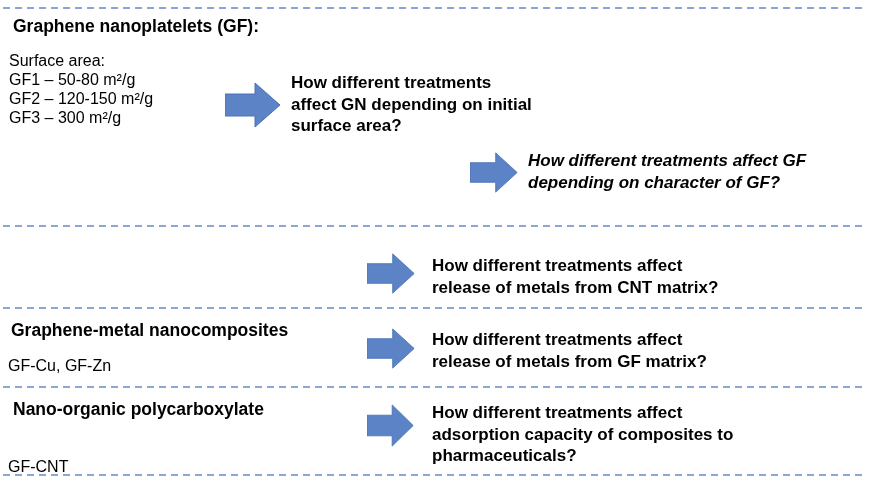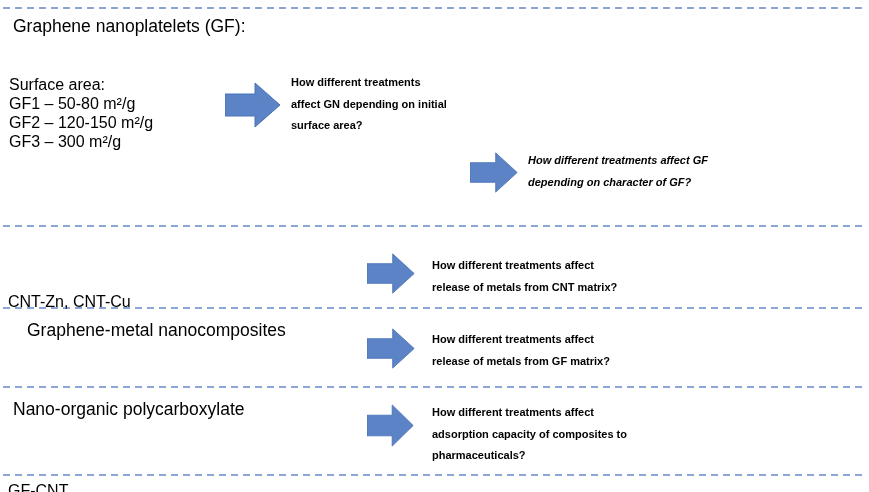--- a/index.html
+++ b/index.html
@@ -21,36 +21,35 @@
   }
   .divider {
     position: absolute;
     left: 3px;
     right: 3px;
     height: 2px;
     background: repeating-linear-gradient(90deg, var(--divider) 0 7px, transparent 7px 12px);
   }
   .heading {
     position: absolute;
-    font-weight: normal;
+    font-weight: bold;
     font-size: 17.5px;
     line-height: 20px;
     white-space: pre-line;
   }
   .details {
     position: absolute;
     font-size: 16px;
     line-height: 19px;
     white-space: pre-line;
-    margin-top: 24px;
   }
   .question {
     position: absolute;
     font-weight: bold;
-    font-size: 11px;
+    font-size: 17px;
     line-height: 21.5px;
     white-space: pre-line;
   }
   .arrow { position: absolute; display: block; }
   .arrow svg { display: block; width: 100%; height: 100%; }
   .arrow polygon { fill: var(--arrow-fill); stroke: var(--arrow-edge); stroke-width: 1; }
 
   
   #div1 { top: 7px; }
   #div2 { top: 225px; }
@@ -67,21 +66,21 @@
   #a2 { left: 470px; top: 152px; width: 48px; height: 41px; }
   #q2 { left: 528px; top: 150px; font-style: italic; }
 
   
   #h2 { left: 13px; top: 238px; }
   #d3 { left: 8px;  top: 268px; }
   #a3 { left: 367px; top: 253px; width: 48px; height: 41px; }
   #q3 { left: 432px; top: 255px; }
 
   
-  #h3 { left: 27px; top: 320px; text-align: right; }
+  #h3 { left: 11px; top: 320px; text-align: right; }
   #d4 { left: 8px;  top: 356px; }
   #a4 { left: 367px; top: 328px; width: 48px; height: 41px; }
   #q4 { left: 432px; top: 329px; }
 
   
   #h4 { left: 13px; top: 399px; }
   #d5 { left: 8px;  top: 457px; }
   #a5 { left: 367px; top: 404px; width: 47px; height: 43px; }
   #q5 { left: 432px; top: 402px; }
 </style>
@@ -112,30 +111,30 @@
 surface area?</div>
 
   <span class="arrow" id="a2">
     <svg viewBox="0 0 56 46" preserveAspectRatio="none" aria-hidden="true">
       <polygon points="0,12 30,12 30,1 55,23 30,45 30,34 0,34"></polygon>
     </svg>
   </span>
   <div class="question" id="q2">How different treatments affect GF
 depending on character of GF?</div>
 
-  <div class="details" id="d3">CNT-Zn, CNT-Cu</div>
   <span class="arrow" id="a3">
     <svg viewBox="0 0 56 46" preserveAspectRatio="none" aria-hidden="true">
       <polygon points="0,12 30,12 30,1 55,23 30,45 30,34 0,34"></polygon>
     </svg>
   </span>
   <div class="question" id="q3">How different treatments affect
 release of metals from CNT matrix?</div>
 
   <div class="heading" id="h3">Graphene-metal nanocomposites</div>
+  <div class="details" id="d4">GF-Cu, GF-Zn</div>
   <span class="arrow" id="a4">
     <svg viewBox="0 0 56 46" preserveAspectRatio="none" aria-hidden="true">
       <polygon points="0,12 30,12 30,1 55,23 30,45 30,34 0,34"></polygon>
     </svg>
   </span>
   <div class="question" id="q4">How different treatments affect
 release of metals from GF matrix?</div>
 
   <div class="heading" id="h4">Nano-organic polycarboxylate</div>
   <div class="details" id="d5">GF-CNT</div>

